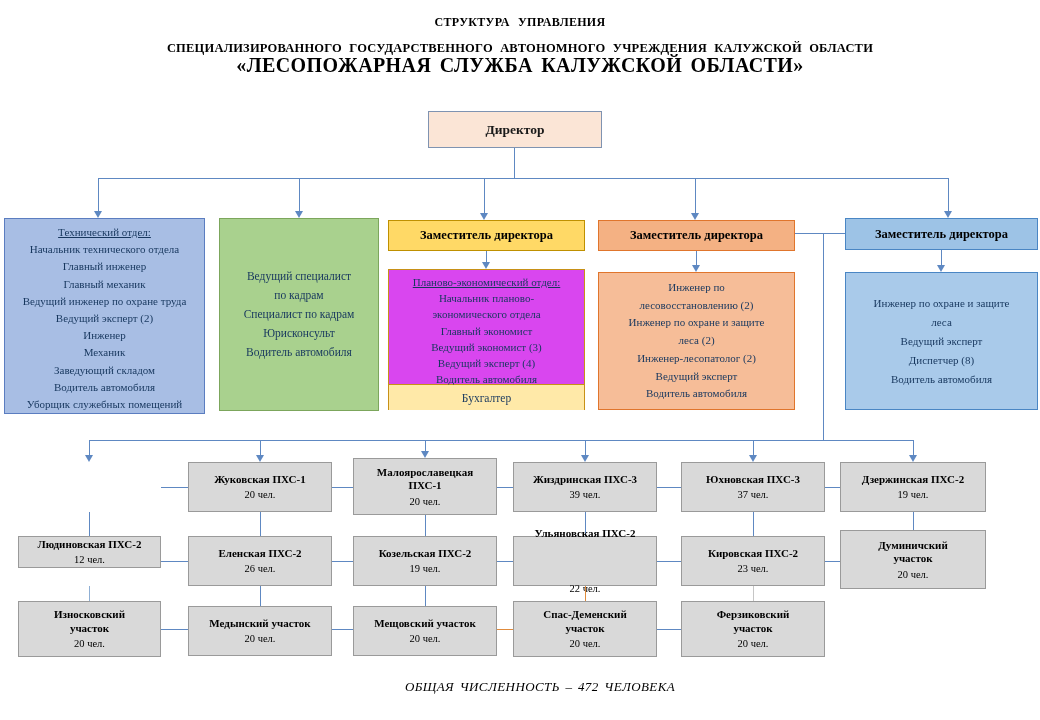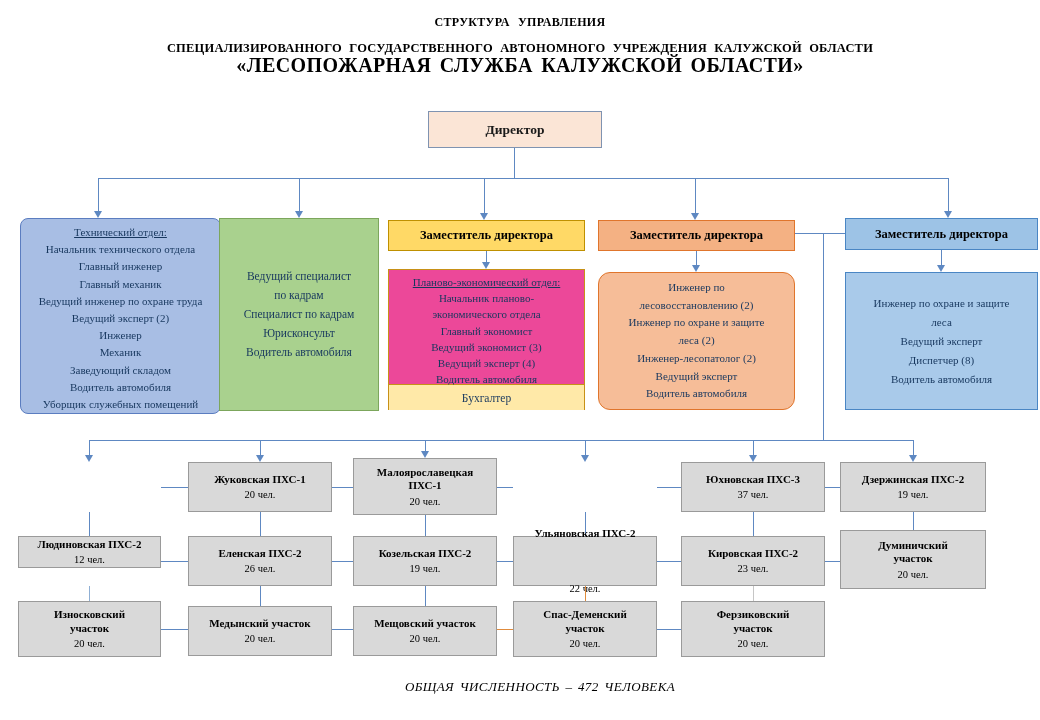--- a/index.html
+++ b/index.html
@@ -12,46 +12,46 @@
   .t2 { top:33px;  font-size:12.5px; word-spacing:4px; letter-spacing:0.2px;margin-top:8px; }
   .t3 { top:54px;  font-size:20px;   word-spacing:3px; letter-spacing:0.4px; }
 
   
   .box { position:absolute; box-sizing:border-box; border:1px solid #888; }
 
   .director { left:428px; top:111px; width:174px; height:37px; background:#FBE5D6;
               border:1.5px solid #7F93B1; display:flex; align-items:center; justify-content:center;
               font-weight:bold; font-size:13.5px; color:#1a1a1a; }
 
-  .unit-tech { left:20px; top:218px; width:201px; height:196px; background:#A8BEE4;
+  .unit-tech { left:4px; top:218px; width:201px; height:196px; background:#A8BEE4;
                border-color:#5B7DC0; color:#17375E; font-size:11px; text-align:center;
-               padding-top:5px; line-height:17.2px;border-radius:8px; }
+               padding-top:5px; line-height:17.2px; }
   .heading { text-decoration:underline; }
 
   .unit-hr { left:219px; top:218px; width:160px; height:193px; background:#A9D18E;
              border-color:#7CA65C; color:#17375E; font-size:11.5px; text-align:center;
              display:flex; flex-direction:column; align-items:center; justify-content:center;
              line-height:19px; }
 
   .hdr { position:absolute; box-sizing:border-box; border:1px solid; display:flex;
          align-items:center; justify-content:center; font-weight:bold; font-size:12.5px; color:#000; }
   .hdr-planning   { left:388px; top:220px; width:197px; height:31px; background:#FFD966; border-color:#BF9000; }
   .hdr-forestry   { left:598px; top:220px; width:197px; height:31px; background:#F4B183; border-color:#E0752C; }
   .hdr-protection { left:845px; top:218px; width:193px; height:32px; background:#9DC3E6; border-color:#4A86C4; }
 
-  .unit-planning { left:388px; top:269px; width:197px; height:141px; background:#ec4899;
+  .unit-planning { left:388px; top:269px; width:197px; height:141px; background:#d946ef;
                    border-color:#C79117; color:#17375E; font-size:11px; text-align:center; }
   .planning-main { height:114px; padding-top:4px; line-height:16.2px; box-sizing:border-box; }
   .planning-sub  { height:25px; border-top:1px solid #C79117; background:#FFE9A8;
                    display:flex; align-items:center; justify-content:center; font-size:11.5px; }
 
   .unit-forestry { left:598px; top:272px; width:197px; height:138px; background:#F6BD98;
                    border-color:#E0752C; color:#17375E; font-size:11px; text-align:center;
                    display:flex; flex-direction:column; align-items:center; justify-content:center;
-                   line-height:17.8px;border-radius:12px; }
+                   line-height:17.8px; }
 
   .unit-protection { left:845px; top:272px; width:193px; height:138px; background:#A9CAEA;
                      border-color:#4A86C4; color:#17375E; font-size:11px; text-align:center;
                      display:flex; flex-direction:column; align-items:center; justify-content:center;
                      line-height:19px; }
 
   .pre { white-space:pre-line; }
 
   
   .station { position:absolute; box-sizing:border-box; background:#D9D9D9; border:1px solid #9A9A9A;
@@ -187,20 +187,24 @@
 
   <div class="station" style="left:188px; top:462px; width:144px; height:50px;">
     <div class="name">Жуковская ПХС-1</div>
     <div class="count">20 чел.</div>
   </div>
   <div class="station" style="left:353px; top:458px; width:144px; height:57px;">
     <div class="name">Малоярославецкая
 ПХС-1</div>
     <div class="count">20 чел.</div>
   </div>
+  <div class="station" style="left:513px; top:462px; width:144px; height:50px;">
+    <div class="name">Жиздринская ПХС-3</div>
+    <div class="count">39 чел.</div>
+  </div>
   <div class="station" style="left:681px; top:462px; width:144px; height:50px;">
     <div class="name">Юхновская ПХС-3</div>
     <div class="count">37 чел.</div>
   </div>
   <div class="station" style="left:840px; top:462px; width:146px; height:50px;">
     <div class="name">Дзержинская ПХС-2</div>
     <div class="count">19 чел.</div>
   </div>
 
   <div class="hl" style="left:161px; top:487px; width:27px;"></div>

